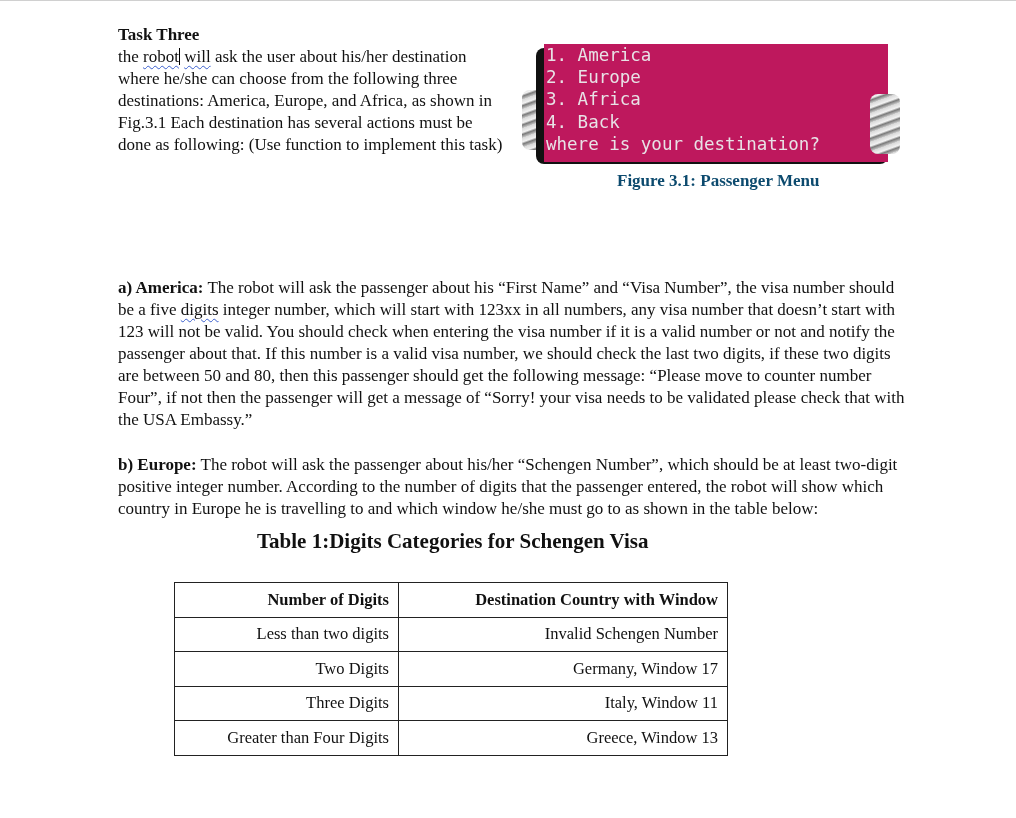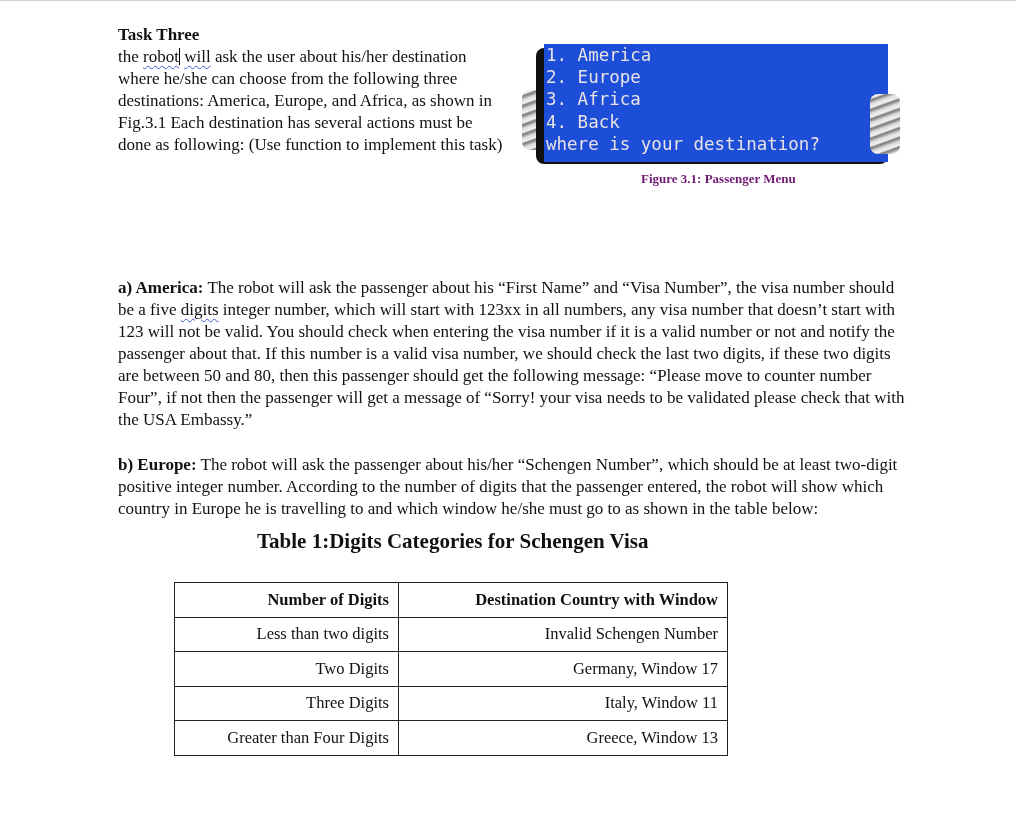--- a/index.html
+++ b/index.html
@@ -12,23 +12,23 @@
   .task-title { font-weight: bold; }
   .squiggle { text-decoration: underline wavy #3a5fcd; text-decoration-thickness: 1px; text-underline-offset: 3px; }
   .caret { display: inline-block; width: 1px; height: 17px; background: #000; vertical-align: -3px; }
 
   .figure { position: absolute; left: 522px; top: 44px; width: 390px; height: 126px; }
   .robot-hand { position: absolute; width: 30px; height: 60px; border-radius: 8px;
     background: repeating-linear-gradient(160deg, #d8d8d8 0px, #f2f2f2 4px, #7a7a7a 6px, #c8c8c8 9px); }
   .hand-left { left: 0px; top: 46px; }
   .hand-right { left: 348px; top: 50px; }
   .terminal-back { position: absolute; left: 14px; top: 4px; width: 352px; height: 116px; background: #111; border-radius: 8px; }
-  .terminal { position: absolute; left: 22px; top: 0px; width: 344px; height: 118px; background: #1d4ed8;
+  .terminal { position: absolute; left: 22px; top: 0px; width: 344px; height: 118px; background: #be185d;
     font-family: "DejaVu Sans Mono", monospace; font-size: 17.5px; line-height: 22.2px; color: #e8e2e6; padding-left: 2px; box-sizing: border-box; white-space: pre; }
-  .fig-caption { position: absolute; left: 617px; top: 171px; font-size: 13px; font-weight: bold; color: #701a75; margin-left: 24px; }
+  .fig-caption { position: absolute; left: 617px; top: 171px; font-size: 17px; font-weight: bold; color: #0c4a6e; }
 
   .para { position: absolute; left: 118px; width: 790px; font-size: 17px; line-height: 22px; margin-top: 32px; }
   .para-a { top: 245px; }
   .para-b { top: 422px; }
   .label { font-weight: bold; }
 
   .table-caption { position: absolute; left: 257px; top: 529px; font-size: 21px; font-weight: bold; }
   table.schengen { position: absolute; left: 174px; top: 582px; border-collapse: collapse; font-size: 16.5px; }
   table.schengen td { border: 1.5px solid #222; height: 33.5px; padding: 0 9px; vertical-align: middle; text-align: right; }
   table.schengen td.c1 { width: 205px; }

